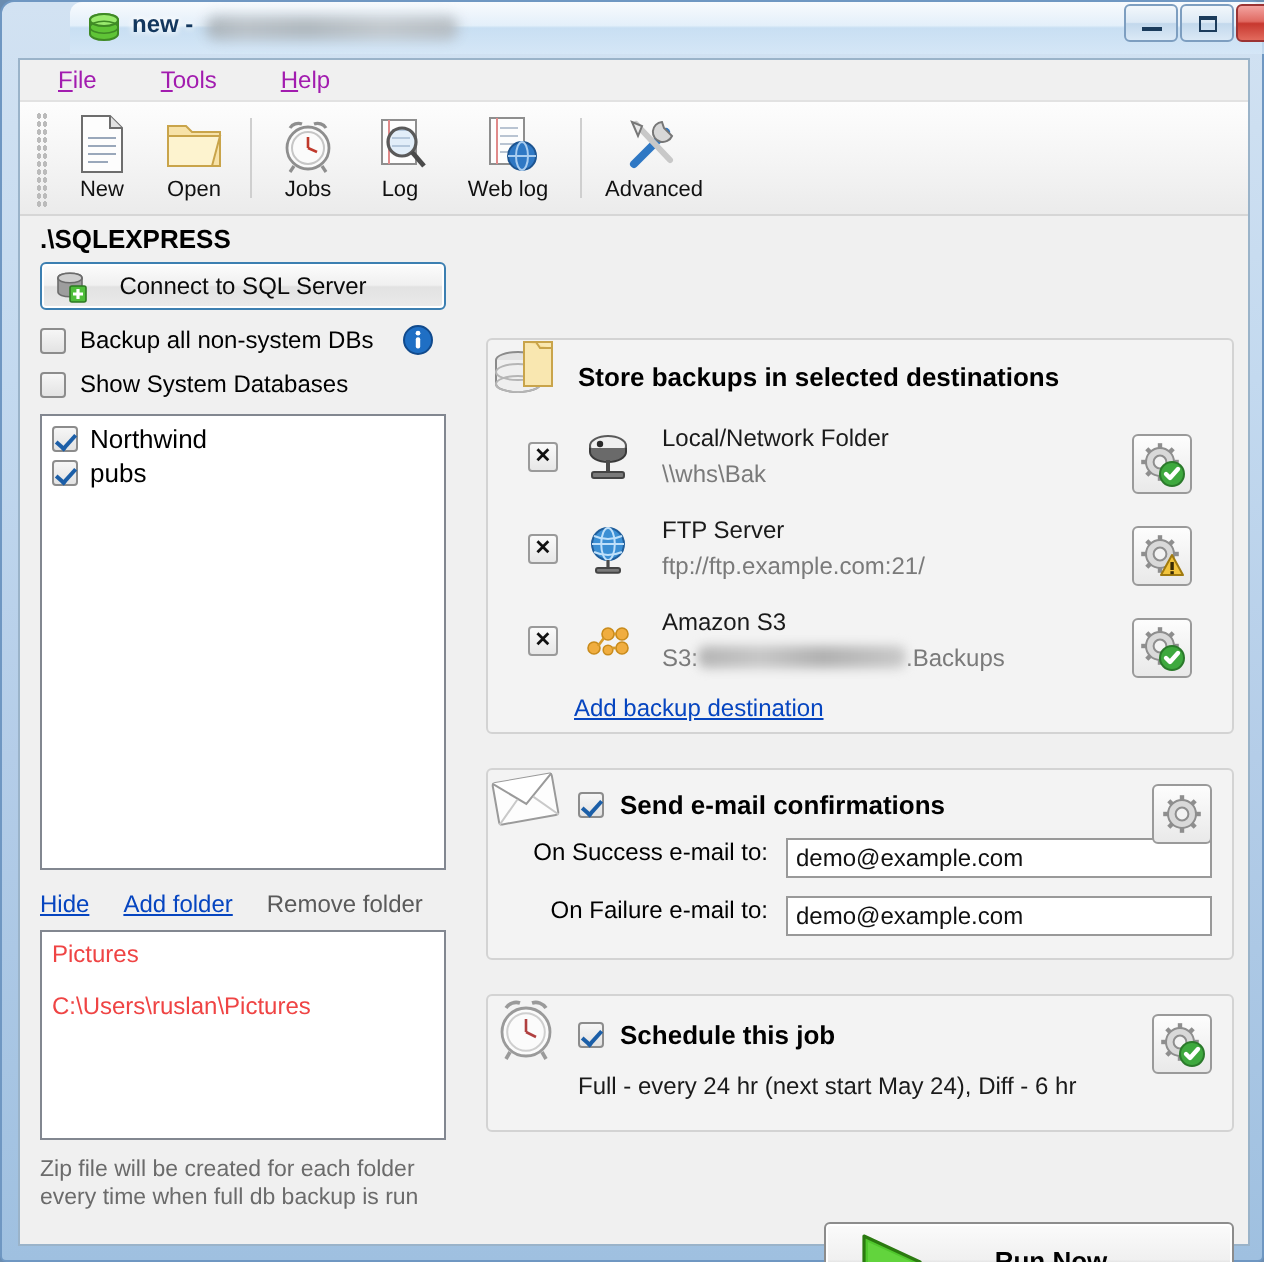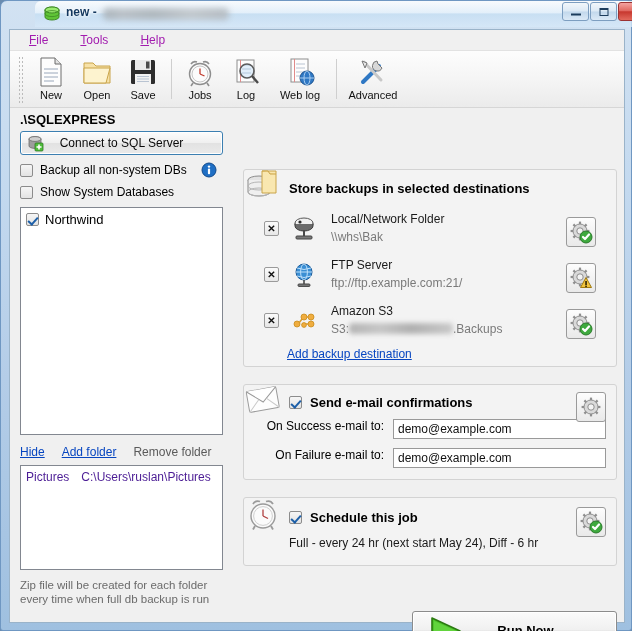--- a/index.html
+++ b/index.html
@@ -137,21 +137,21 @@
   .folderlinks {
     margin-top: 10px; display: flex; align-items: baseline; gap: 17px;
     font-size: 12px;
   }
   .lnk { color: #0645c0; text-decoration: underline; cursor: pointer; }
   .lnk-dis { color: #5a5a5a; }
   .folderbox {
     margin-top: 6px; width: 203px; height: 105px;
     background: #fff; border: 1px solid #828790; padding: 4px 5px;
   }
-  .folderrow { font-size: 12px; color: #4c1d95; display: flex; gap: 12px; }
+  .folderrow { font-size: 12px; color: #ef4444; display: flex; gap: 12px; flex-direction: column; }
   .footnote {
     margin-top: 8px; font-size: 11.5px; color: #6b6b6b; line-height: 14px;
   }
 
   
   .rightcol { position: absolute; left: 233px; top: 120px; width: 374px; }
   .group {
     position: relative; border: 1px solid #d3d3d3; border-radius: 3px;
     background: #f3f3f3;
   }
@@ -272,34 +272,20 @@
       </div>
 
       <div class="tbtn">
         <svg class="ic" viewBox="0 0 32 32">
           <path d="M3 7 h9 l3 3 h14 v17 H3 Z" fill="#f7e2a8" stroke="#c9a44a"></path>
           <path d="M3 12 h26 l-4 15 H3 Z" fill="#fdf3cf" stroke="#c9a44a"></path>
         </svg>
         <span>Open</span>
       </div>
 
-      <div class="tbtn">
-        <svg class="ic" viewBox="0 0 32 32">
-          <rect x="4" y="4" width="24" height="24" rx="1.5" fill="#2d2d2d"></rect>
-          <rect x="8" y="4" width="16" height="10" fill="#e9e9e9"></rect>
-          <rect x="19" y="5.5" width="3.5" height="7" fill="#4a4a4a"></rect>
-          <rect x="8" y="18" width="16" height="10" fill="#f2f2f2"></rect>
-          <g stroke="#b9c4d2">
-              <line x1="10" y1="20.5" x2="22" y2="20.5"></line>
-              <line x1="10" y1="23" x2="22" y2="23"></line>
-              <line x1="10" y1="25.5" x2="22" y2="25.5"></line>
-            </g>
-        </svg>
-        <span>Save</span>
-      </div>
 
       <div class="tsep"></div>
 
       <div class="tbtn">
         <svg class="ic" viewBox="0 0 32 32">
           <circle cx="16" cy="18" r="10.5" fill="#fbfbfb" stroke="#8e8e8e" stroke-width="1.4"></circle>
           <circle cx="16" cy="18" r="8" fill="none" stroke="#c6c6c6"></circle>
           <path d="M7 8 a5 5 0 0 1 6 -2" fill="none" stroke="#8e8e8e" stroke-width="1.6"></path>
           <path d="M25 8 a5 5 0 0 0 -6 -2" fill="none" stroke="#8e8e8e" stroke-width="1.6"></path>
           <line x1="16" y1="18" x2="16" y2="12.5" stroke="#c0392b" stroke-width="1.3"></line>
@@ -381,20 +367,24 @@
 
       <div class="cbrow">
         <span class="wcheck"></span>
         <span>Show System Databases</span>
       </div>
 
       <div class="dblist">
         <div class="dbitem">
           <span class="wcheck on"></span>
           <span>Northwind</span>
+        </div>
+        <div class="dbitem">
+          <span class="wcheck on"></span>
+          <span>pubs</span>
         </div>
       </div>
 
       <div class="folderlinks">
         <span class="lnk">Hide</span>
         <span class="lnk">Add folder</span>
         <span class="lnk-dis">Remove folder</span>
       </div>
 
       <div class="folderbox">

